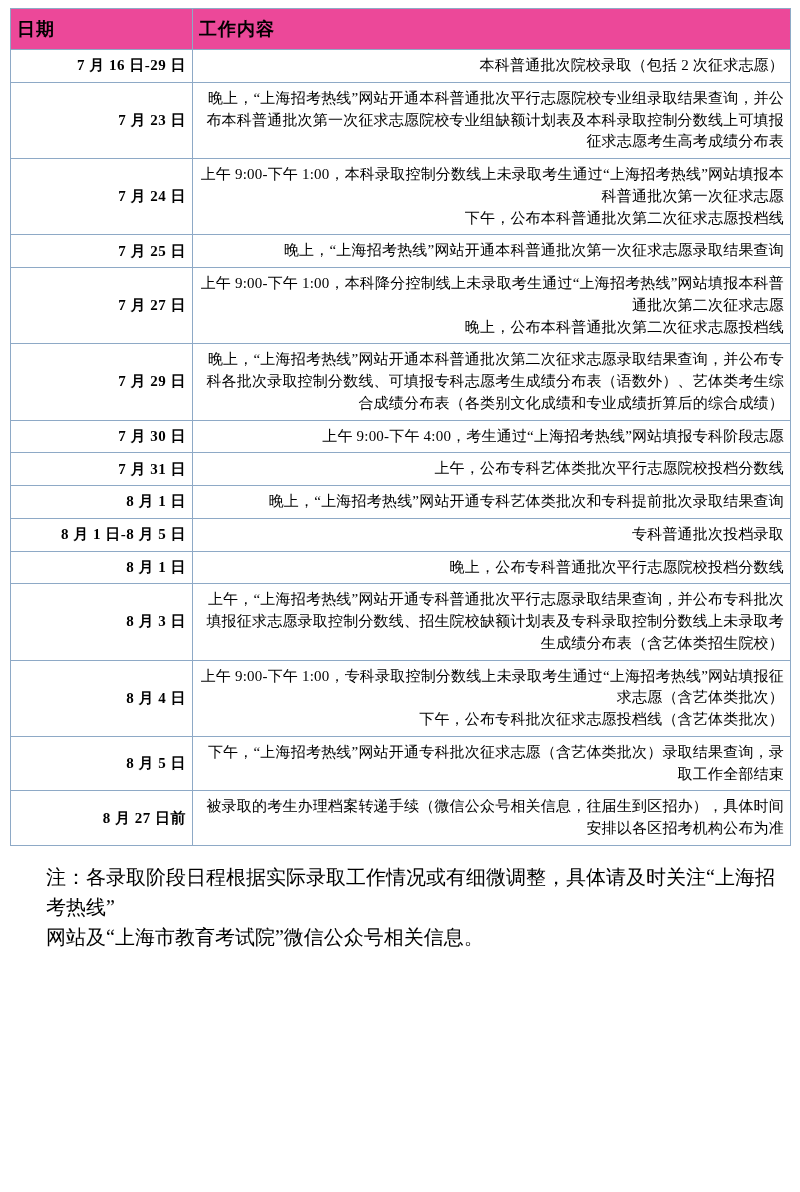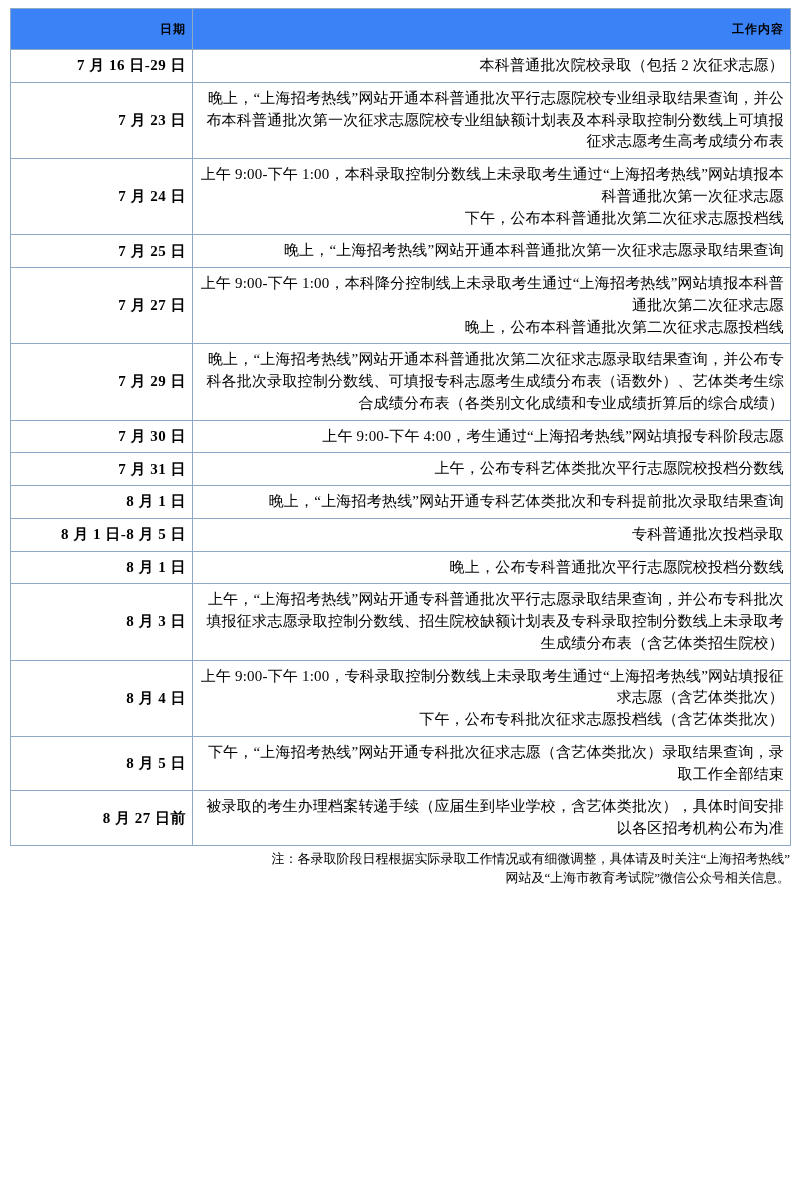--- a/index.html
+++ b/index.html
@@ -23,24 +23,24 @@
     width: 780px;
     table-layout: fixed;
   }
   table.schedule th,
   table.schedule td {
     border: 1px solid #8ea9c6;
     vertical-align: middle;
     padding: 5px 6px;
   }
   table.schedule thead th {
-    background: #3b82f6;
+    background: #ec4899;
     font-weight: bold;
-    font-size: 12px;
-    text-align: right;
+    font-size: 18px;
+    text-align: left;
     height: 30px;
     letter-spacing: 1px;
   }
   col.c-date { width: 182px; }
   col.c-content { width: 598px; }
   td.date-cell {
     text-align: right;
     font-weight: bold;
     font-size: 15px;
     letter-spacing: 0.5px;
@@ -49,26 +49,25 @@
   td.content-cell {
     text-align: right;
     font-size: 15px;
     line-height: 1.45;
     letter-spacing: 0.2px;
   }
   td.content-cell .line {
     display: block;
   }
   .note {
-    margin-top: 3px;
-    font-size: 13px;
+    margin-top: 16px;
+    font-size: 20px;
     line-height: 1.5;
     padding-left: 36px;
     text-indent: 0;
-    text-align: right;
   }
   .note .line { display: block; }
   .note .line.first { text-indent: 0; }
   .note .line.second { padding-left: 22px; text-indent: -22px; }
 </style>
 </head>
 <body>
 
 <div class="page">
   <table class="schedule">
@@ -166,21 +165,21 @@
         </tr>
         <tr>
           <td class="date-cell">8 月 5 日</td>
           <td class="content-cell">
             <span class="line">下午，“上海招考热线”网站开通专科批次征求志愿（含艺体类批次）录取结果查询，录取工作全部结束</span>
           </td>
         </tr>
         <tr>
           <td class="date-cell">8 月 27 日前</td>
           <td class="content-cell">
-            <span class="line">被录取的考生办理档案转递手续（应届生到毕业学校，含艺体类批次），具体时间安排以各区招考机构公布为准</span>
+            <span class="line">被录取的考生办理档案转递手续（微信公众号相关信息，往届生到区招办），具体时间安排以各区招考机构公布为准</span>
           </td>
         </tr>
       </tbody>
   </table>
 
   <div class="note">
     <span class="line first">注：各录取阶段日程根据实际录取工作情况或有细微调整，具体请及时关注“上海招考热线”</span>
     <span class="line second">网站及“上海市教育考试院”微信公众号相关信息。</span>
   </div>
 </div>

